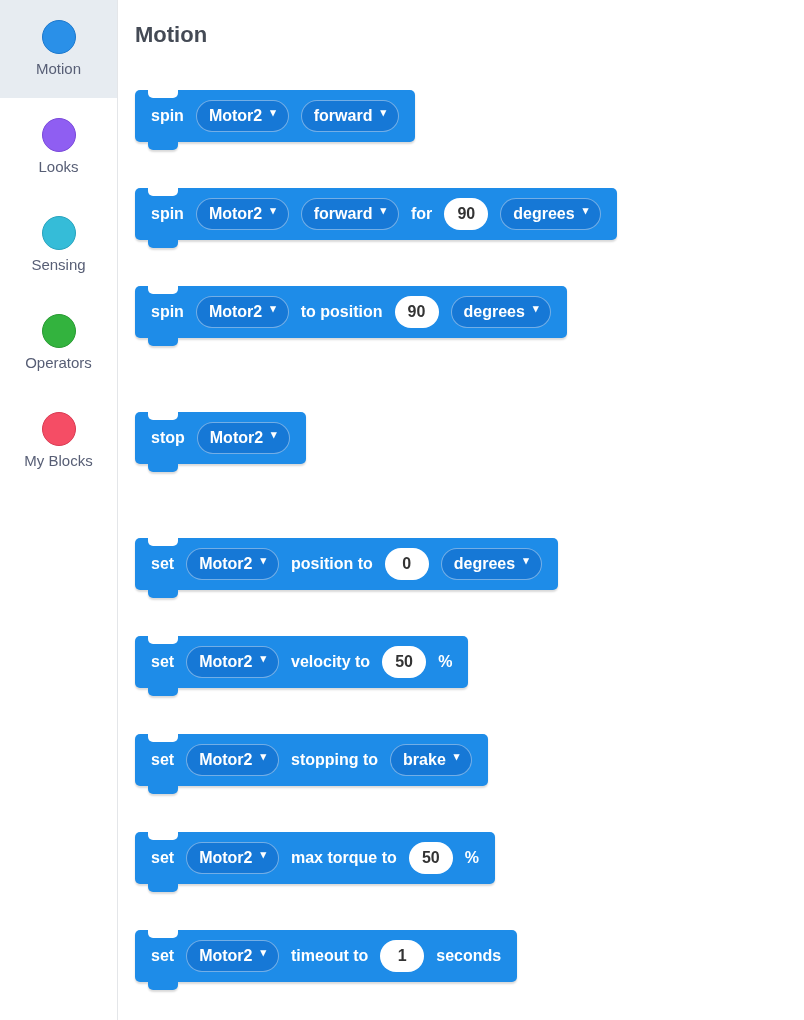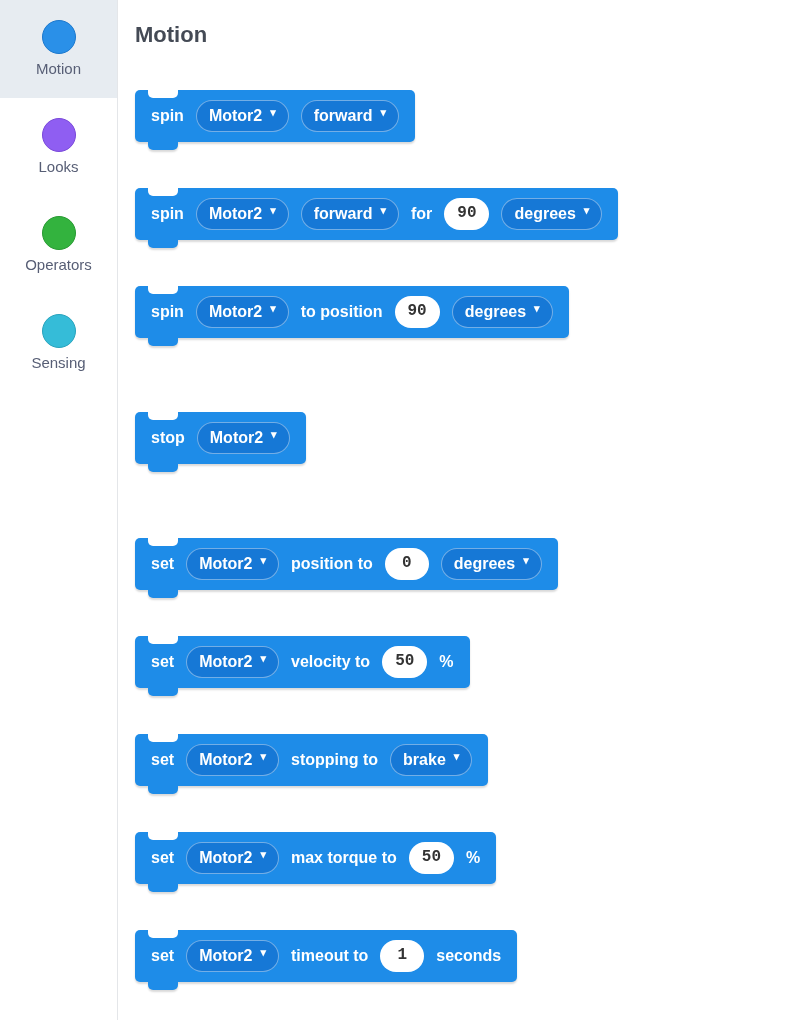--- a/index.html
+++ b/index.html
@@ -133,43 +133,46 @@
   .num {
     display: inline-block;
     background: #ffffff;
     color: var(--num-text, #333333);
     border-radius: 999px;
     padding: 6px 13px;
     min-width: 18px;
     text-align: center;
     cursor: text;
     line-height: 1.2;
-    font-family: Liberation Mono, monospace;
   }
 </style>
 </head>
 <body>
 
 <div class="app">
   <div class="sidebar">
       <div class="cat selected">
         <span class="cat-circle" style="background: rgb(42, 144, 232); border-color: rgb(28, 120, 205);"></span>
         <span class="cat-label">Motion</span>
       </div>
       <div class="cat">
         <span class="cat-circle" style="background: rgb(143, 94, 242); border-color: rgb(122, 73, 217);"></span>
         <span class="cat-label">Looks</span>
       </div>
       <div class="cat">
+        <span class="cat-circle" style="background: rgb(53, 188, 216); border-color: rgb(40, 163, 189);"></span>
+        <span class="cat-label">Sensing</span>
+      </div>
+      <div class="cat">
         <span class="cat-circle" style="background: rgb(51, 179, 62); border-color: rgb(40, 154, 50);"></span>
         <span class="cat-label">Operators</span>
       </div>
       <div class="cat">
-        <span class="cat-circle" style="background: rgb(53, 188, 216); border-color: rgb(40, 163, 189);"></span>
-        <span class="cat-label">Sensing</span>
+        <span class="cat-circle" style="background: rgb(245, 77, 101); border-color: rgb(217, 58, 82);"></span>
+        <span class="cat-label">My Blocks</span>
       </div>
     </div>
   <div class="main">
     <h1 class="palette-title">Motion</h1>
     <div class="blocks">
         <div class="block">
           <span class="seg-label">spin</span>
           <span class="dd">
             <span>Motor2</span>
             <span class="caret">▾</span>

